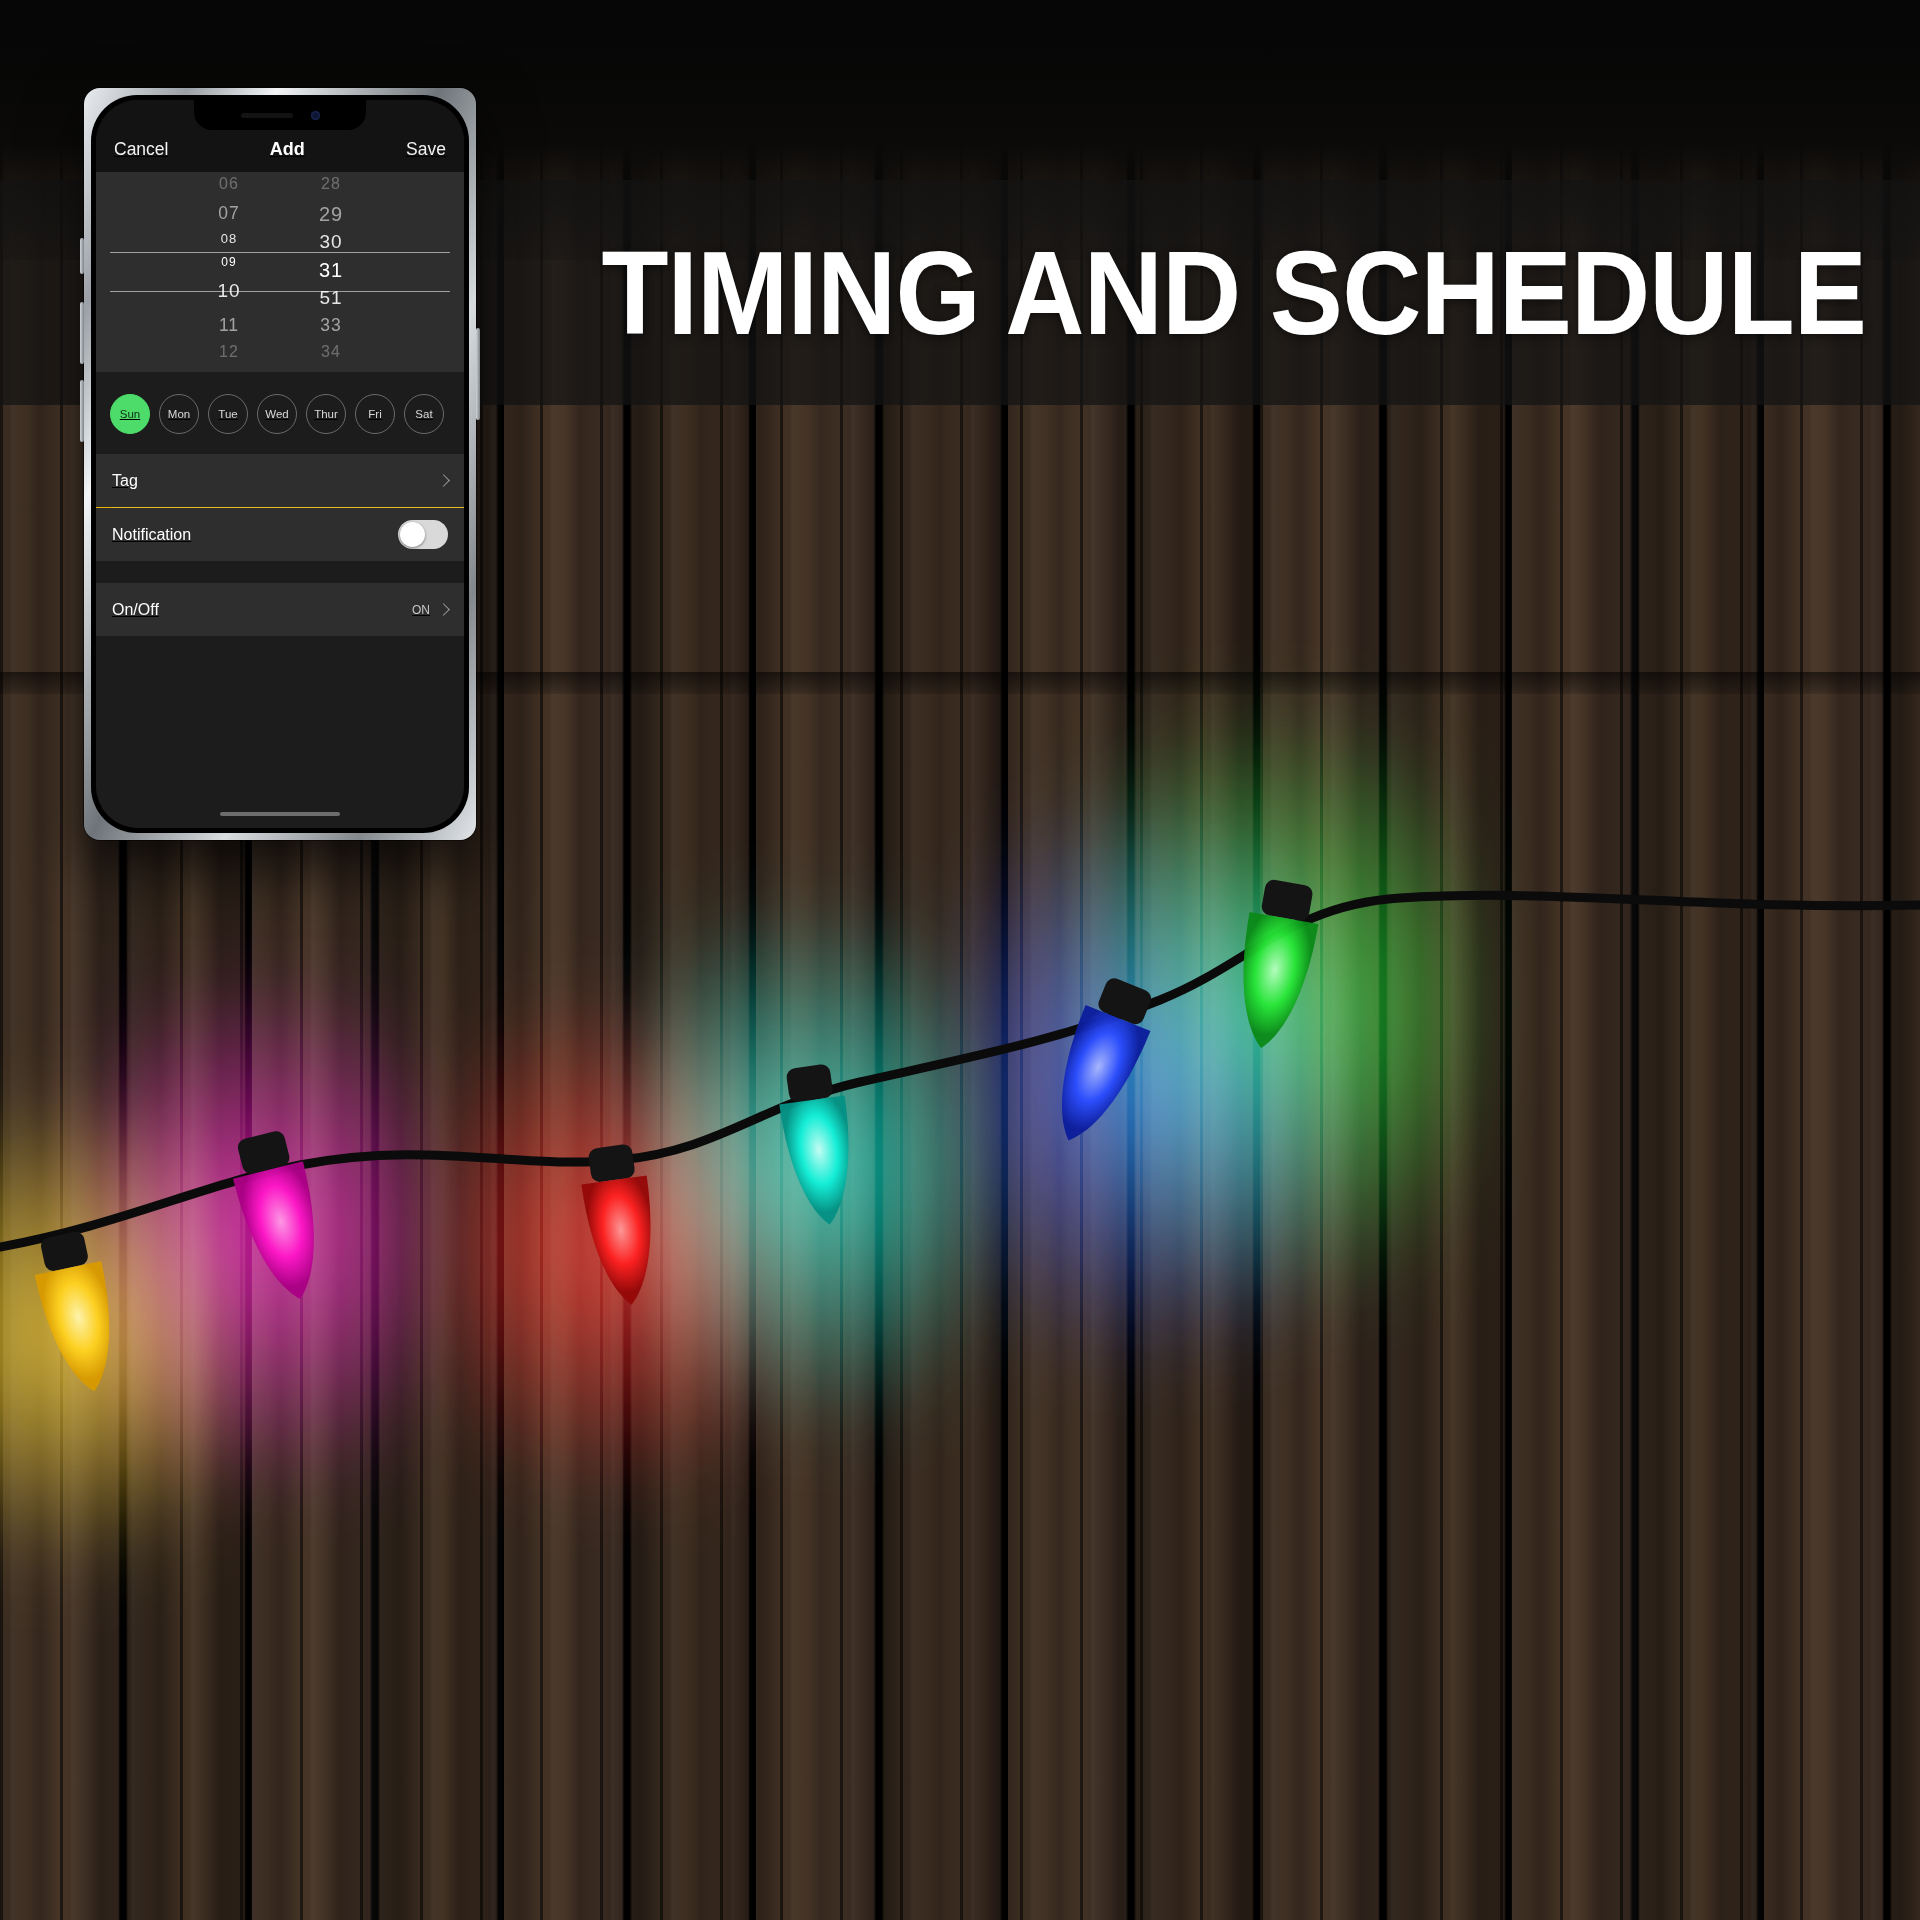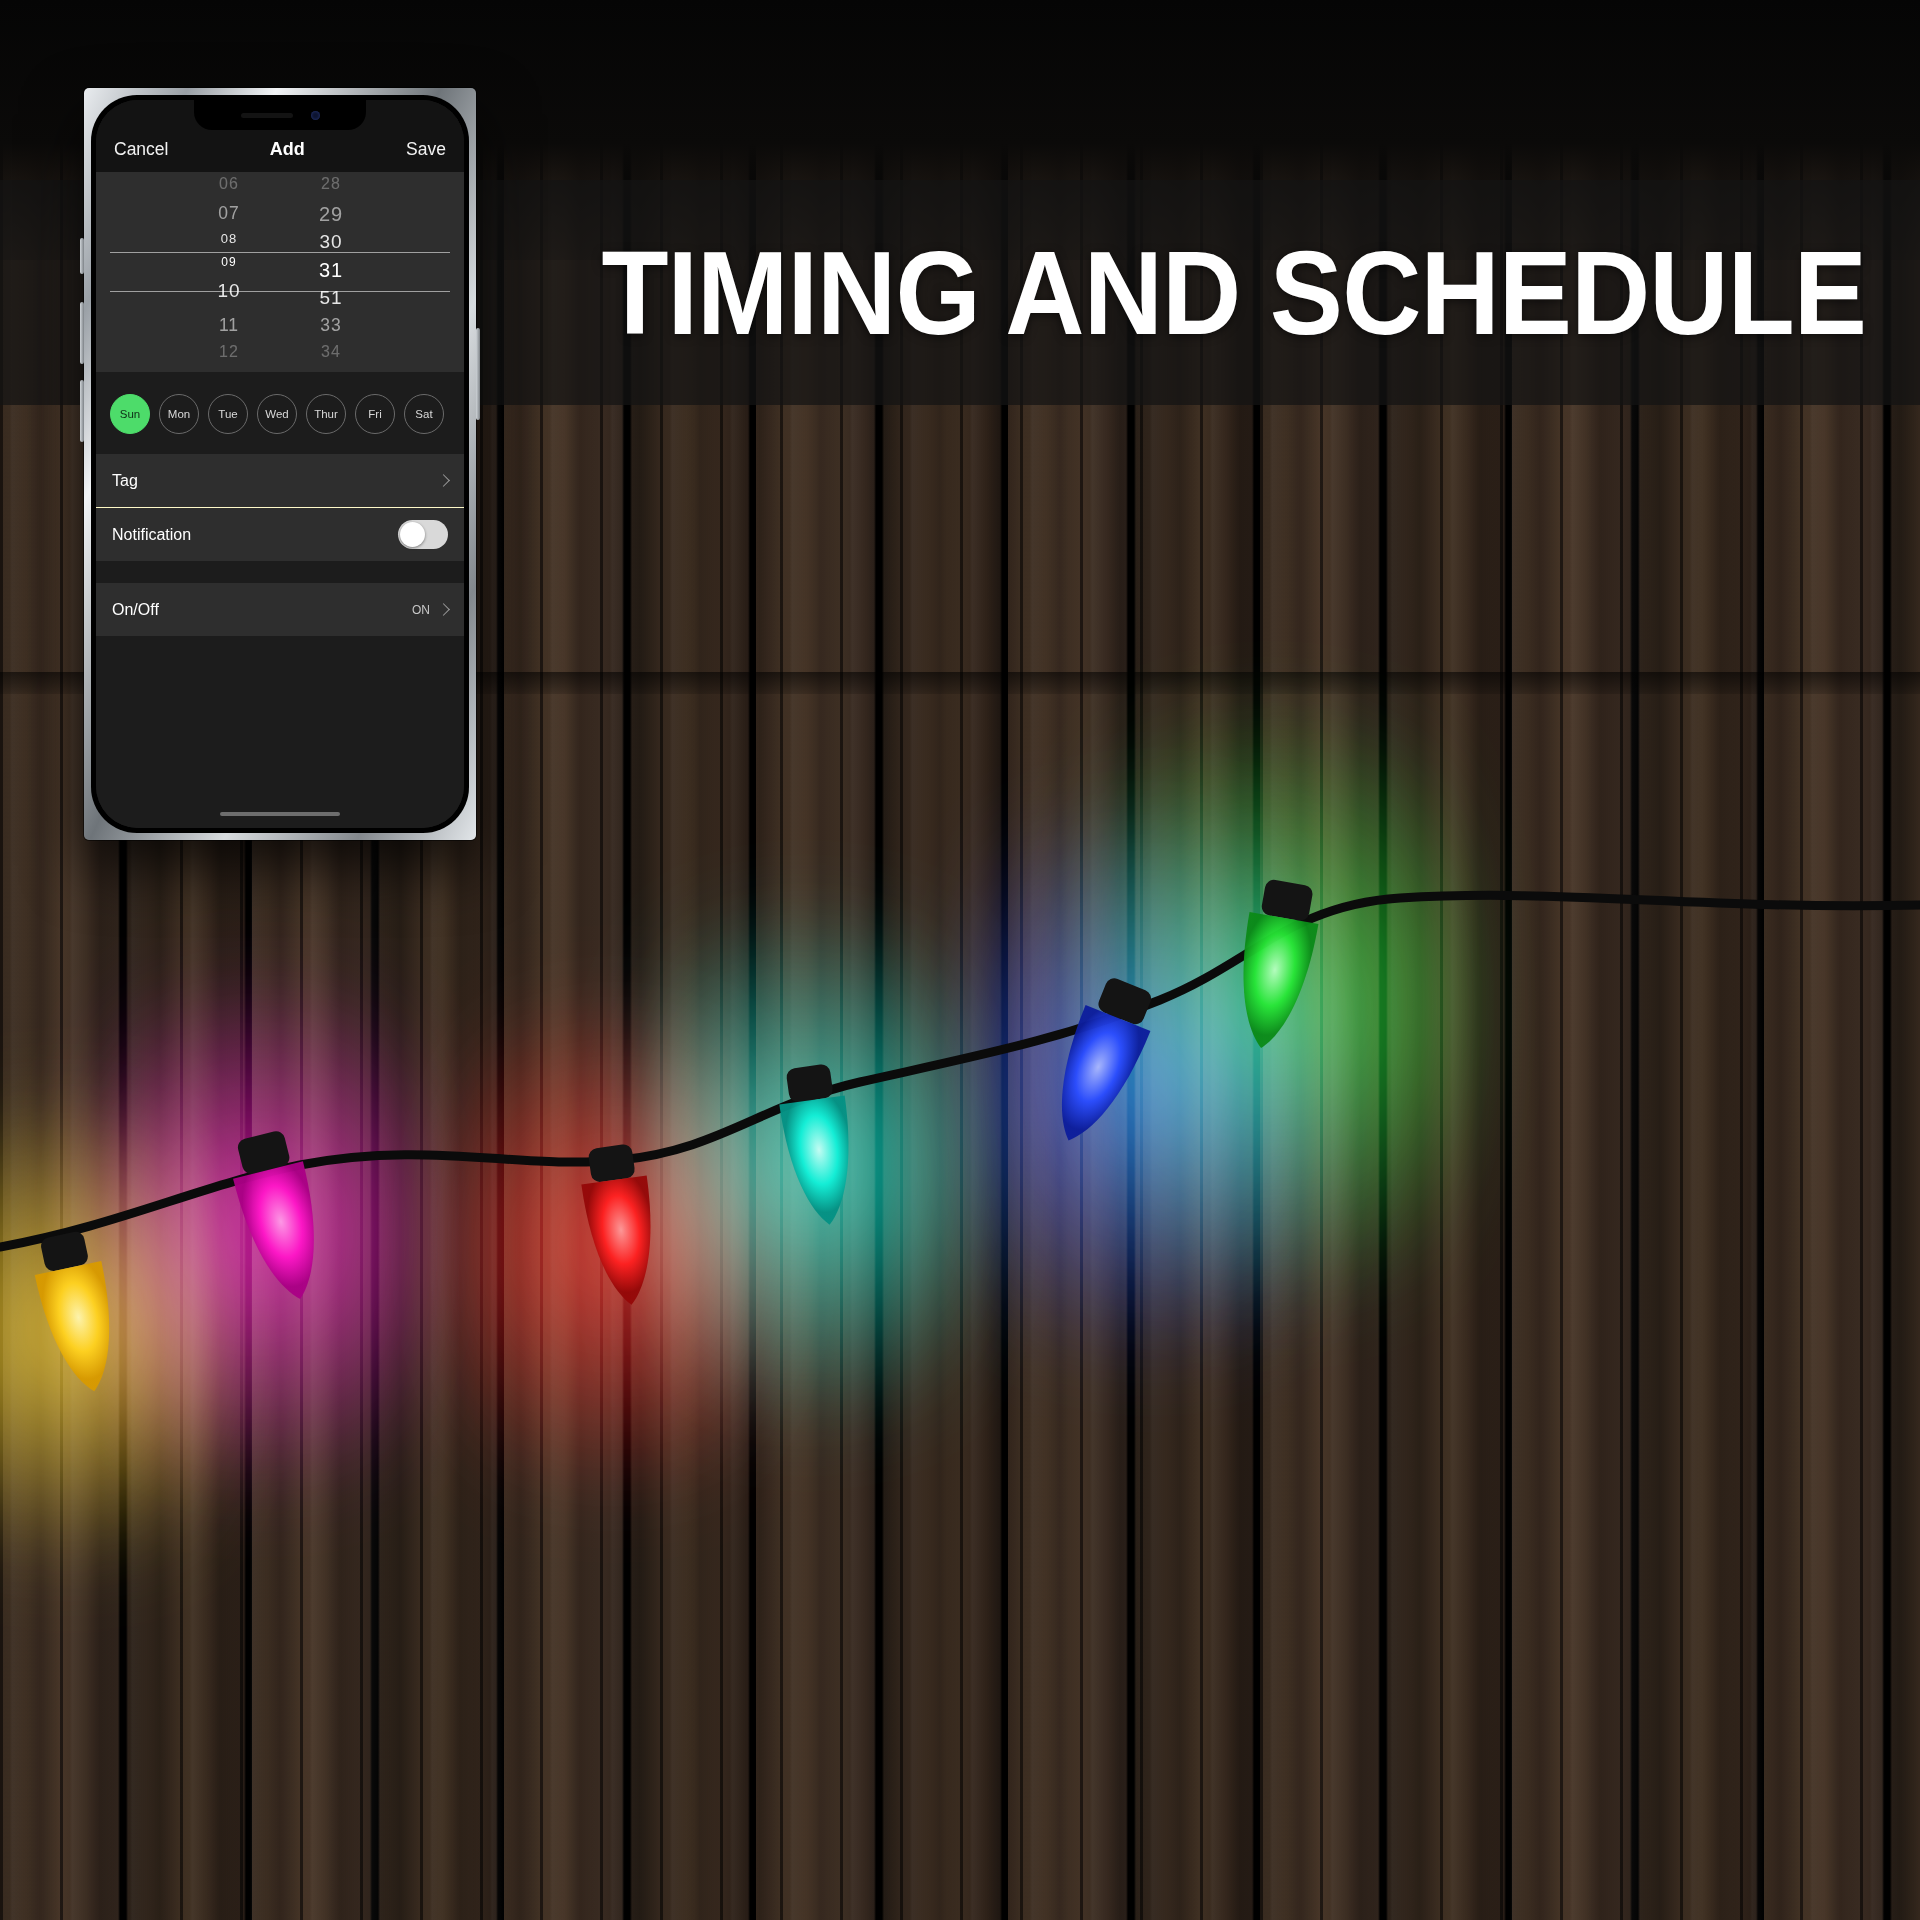--- a/index.html
+++ b/index.html
@@ -51,24 +51,25 @@
     font-size:118px; font-weight:bold; letter-spacing:-1px;
     color:#ffffff; line-height:1;
     text-shadow:0 2px 10px rgba(0,0,0,0.55);
     transform:scaleX(0.93); transform-origin:right center;
     white-space:nowrap;
   }
 
   
   .phone {
     position:absolute; left:84px; top:88px; width:392px; height:752px;
-    border-radius:5px;
+    border-radius:16px;
     background:linear-gradient(115deg,#e9ecef 0%,#9aa0a6 14%,#f2f4f6 26%,#6e7479 48%,#d8dcdf 66%,#83888d 84%,#e2e6e9 100%);
     padding:7px;
     box-shadow:0 26px 60px rgba(0,0,0,0.75), 0 0 0 1px rgba(0,0,0,0.5);
+    text-decoration:underline;
   }
   .phone-inner {
     width:100%; height:100%; border-radius:46px; background:#000;
     padding:5px; position:relative; overflow:hidden;
   }
   .screen {
     width:100%; height:100%; border-radius:42px; background:#1c1c1c;
     overflow:hidden; position:relative;
   }
   .notch {
@@ -109,21 +110,21 @@
   .days-wrap { background:#1c1c1c; padding:22px 14px 20px 14px; display:flex; gap:9px; justify-content:flex-start; }
   .day {
     width:40px; height:40px; border-radius:50%;
     display:flex; align-items:center; justify-content:center;
     font-size:11.5px; color:#d8d8d8; border:1px solid #6a6a6a;
     flex:0 0 auto;
   }
   .day.active { background:#4ddc6a; border-color:#4ddc6a; color:#0f2d16; }
 
   
-  .rows { background:#fef9c3; }
+  .rows { background:#eab308; }
   .row {
     height:53px; background:#2e2e2e; display:flex; align-items:center;
     padding:0 16px; color:#fff; font-size:16px; position:relative;
   }
   .row .label { flex:1; }
   .row .value { color:#c8c8c8; font-size:12px; margin-right:9px; }
   .divider { height:1px; background:rgba(255,255,255,0.11); margin-left:16px; }
   .gap { height:22px; background:#1c1c1c; }
   .chev { width:9px; height:9px; border-right:1.6px solid #9a9a9a; border-top:1.6px solid #9a9a9a; transform:rotate(45deg); }
   .toggle {

